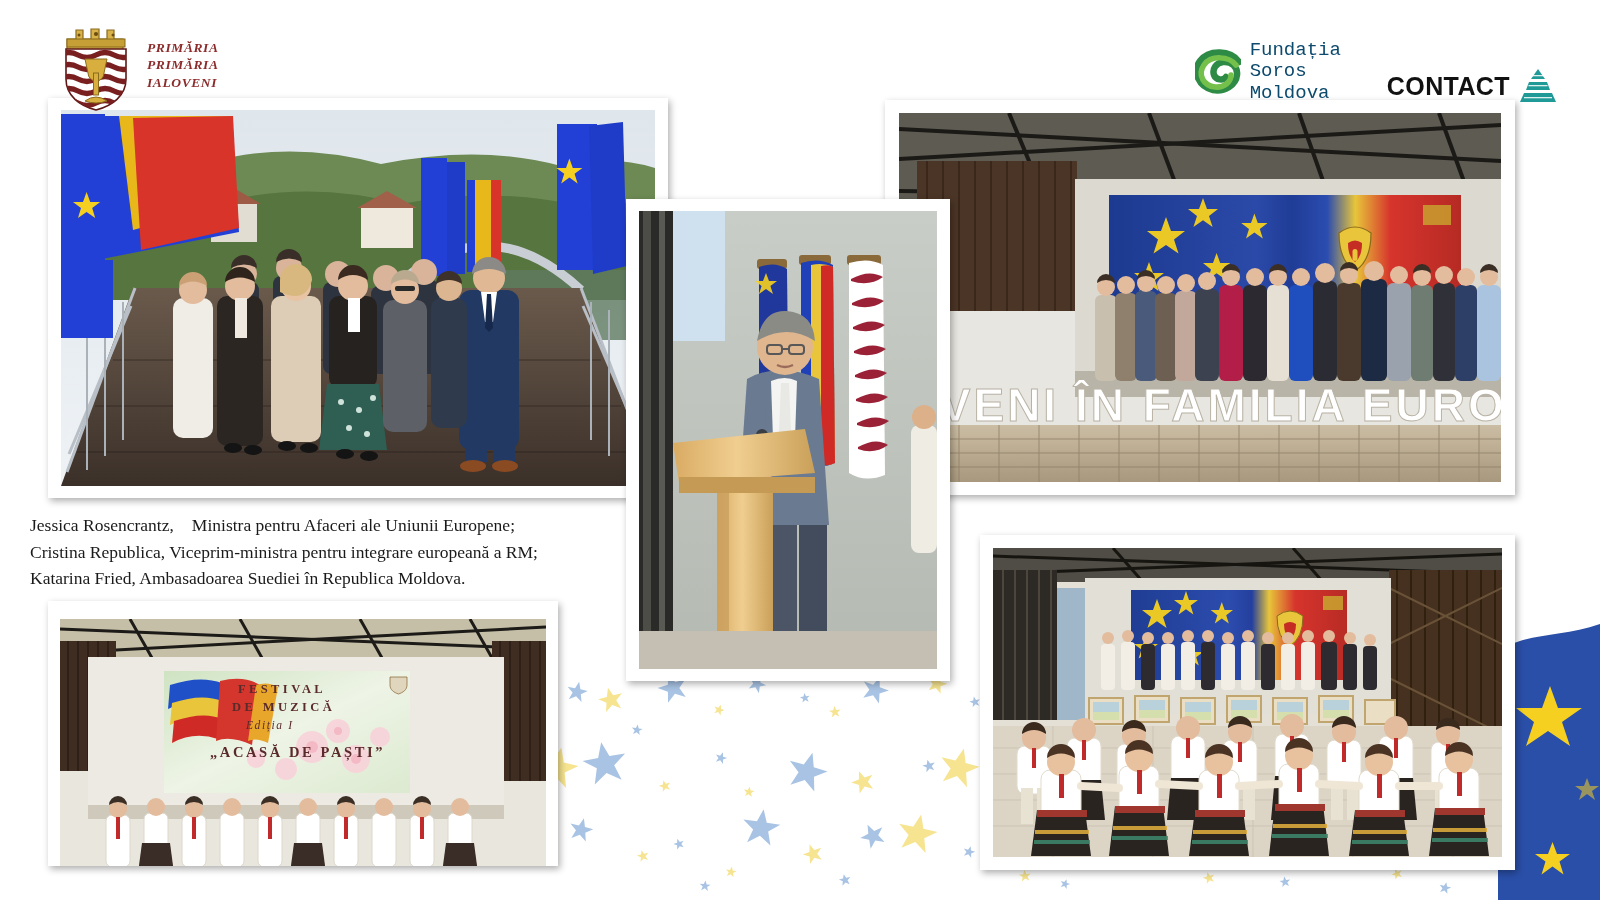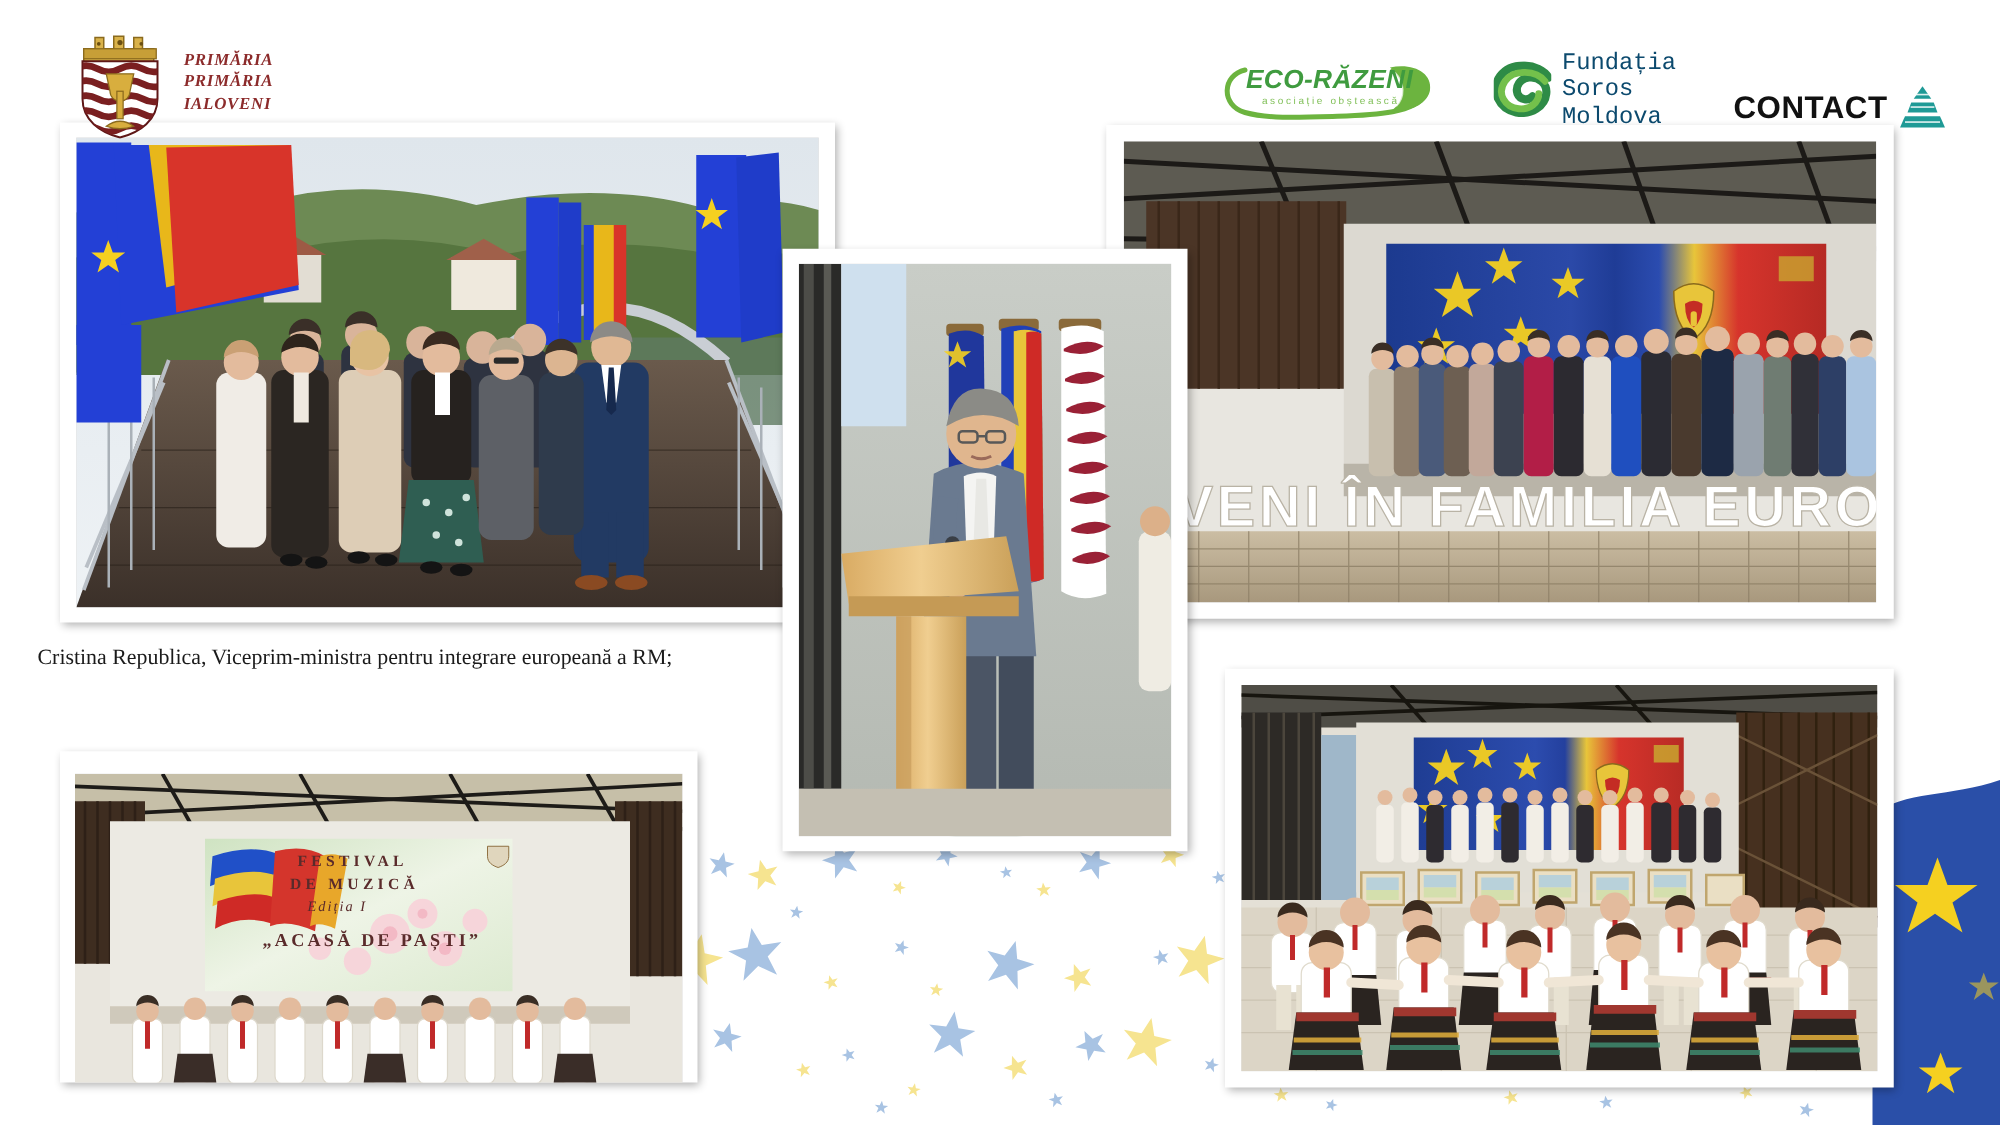--- a/index.html
+++ b/index.html
@@ -230,29 +230,20 @@
     </svg>
     <div class="crest-text">
       <div>PRIMĂRIA</div>
       <div>PRIMĂRIA</div>
       <div>IALOVENI</div>
     </div>
   </div>
 
   <div class="logos">
 
-    <div class="logo-eco">
-      <svg width="175" height="52" viewBox="0 0 175 52" xmlns="http://www.w3.org/2000/svg">
-        <path d="M22,10 C4,14 2,38 22,44 C40,49 64,48 96,47 C128,46 158,44 166,30 C172,20 160,12 140,11" fill="none" stroke="#6cb43f" stroke-width="4" stroke-linecap="round"></path>
-        <path d="M138,8 C156,4 172,12 170,26 C168,38 152,44 140,42 C150,34 152,20 138,8 Z" fill="#6cb43f"></path>
-        <path d="M142,12 C150,20 150,32 143,39" fill="none" stroke="#ffffff" stroke-width="1.4" opacity=".7"></path>
-      </svg>
-      <div class="eco-word">ECO-RĂZENI</div>
-      <div class="eco-sub">asociație obștească</div>
-    </div>
 
     <div class="logo-soros">
       <svg class="soros-mark" viewBox="0 0 46 46" xmlns="http://www.w3.org/2000/svg">
         <path d="M44,13 C36,1 14,0 5,12 C-3,23 4,38 18,41 C30,43 41,36 42,26 C43,18 36,12 28,13 C21,14 17,20 19,26 C21,31 28,32 31,28" fill="none" stroke="#2e8b46" stroke-width="6.5" stroke-linecap="round"></path>
         <path d="M41,16 C34,7 16,6 9,16 C2,26 9,37 20,38 C29,39 36,33 36,26" fill="none" stroke="#74c04b" stroke-width="5.5" stroke-linecap="round"></path>
       </svg>
       <div class="soros-text">
         <div>Fundația</div>
         <div>Soros</div>
         <div>Moldova</div>
@@ -728,22 +719,29 @@
           </g>
       </g>
 
       <rect x="0" y="420" width="298" height="38" fill="#c4bfb2"></rect>
     </svg>
   </div>
 </div>
 
 <div class="caption">
   <div class="line">
+    <span>Jessica Rosencrantz,</span><span class="cap-gap"></span><span>Ministra pentru Afaceri ale Uniunii Europene;</span>
+  </div>
+  <div class="line">
     <span>Cristina Republica,</span>
     <span>Viceprim-ministra pentru integrare europeană a RM;</span>
+  </div>
+  <div class="line">
+    <span>Katarina Fried,</span>
+    <span>Ambasadoarea Suediei în Republica Moldova.</span>
   </div>
 </div>
 
 <div class="photo" id="photo-festival">
   <div class="inner">
     <svg width="486" height="257" viewBox="0 0 486 257" xmlns="http://www.w3.org/2000/svg">
       <defs>
         <linearGradient id="bannerG" x1="0" y1="0" x2="1" y2="1">
           <stop offset="0" stop-color="#cfe3c2"></stop>
             <stop offset=".5" stop-color="#eef4e6"></stop>

